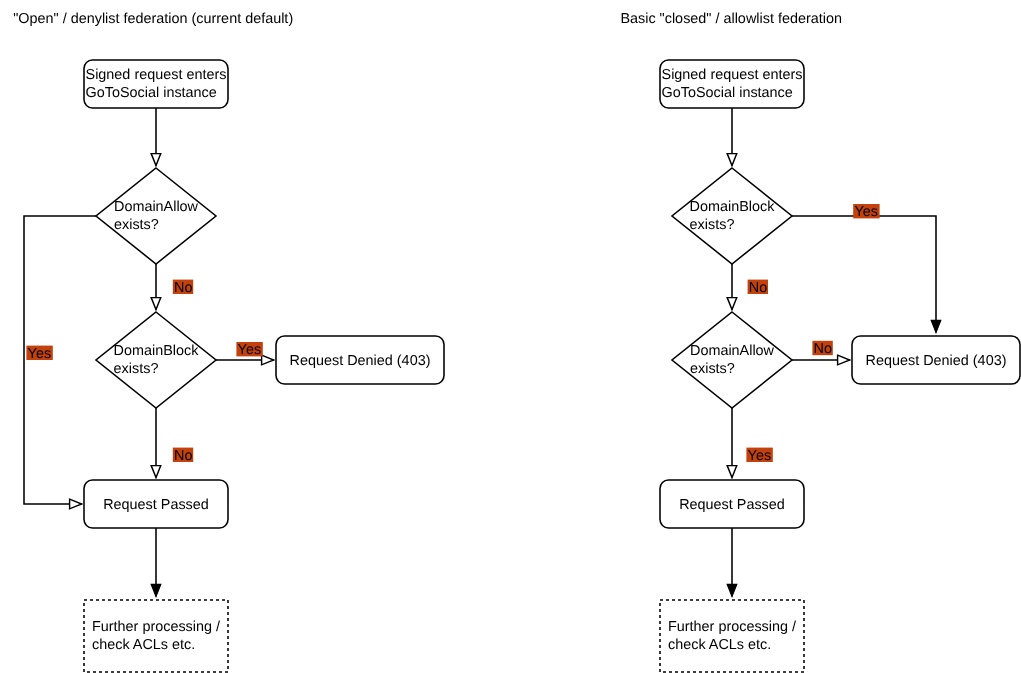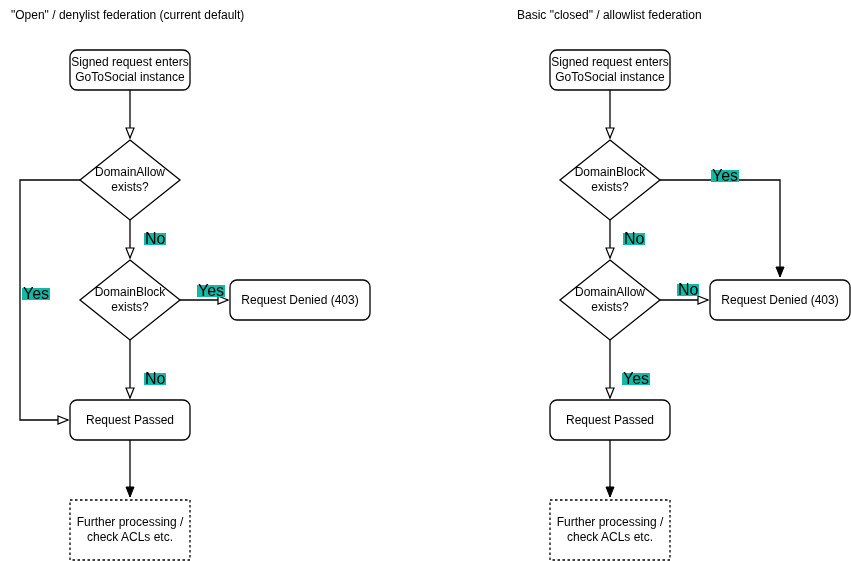--- a/index.html
+++ b/index.html
@@ -17,31 +17,31 @@
     position: absolute;
     font-size: 12px;
     line-height: 14px;
     white-space: nowrap;
   }
   .node-label {
     position: absolute;
     display: flex;
     align-items: center;
     justify-content: center;
-    text-align: center;
+    text-align: left;
     font-size: 12px;
     line-height: 15px;
     white-space: pre-line;
     pointer-events: none;
   }
   .edge-label {
     position: absolute;
-    font-size: 16px;
+    font-size: 12px;
     line-height: 12px;
-    background: #14b8a6;
+    background: #c2410c;
     padding: 0 1px;
     white-space: nowrap;
   }
 </style>
 </head>
 <body>
 
 <div class="canvas">
 
   <svg width="851" height="561" viewBox="0 0 851 561">

